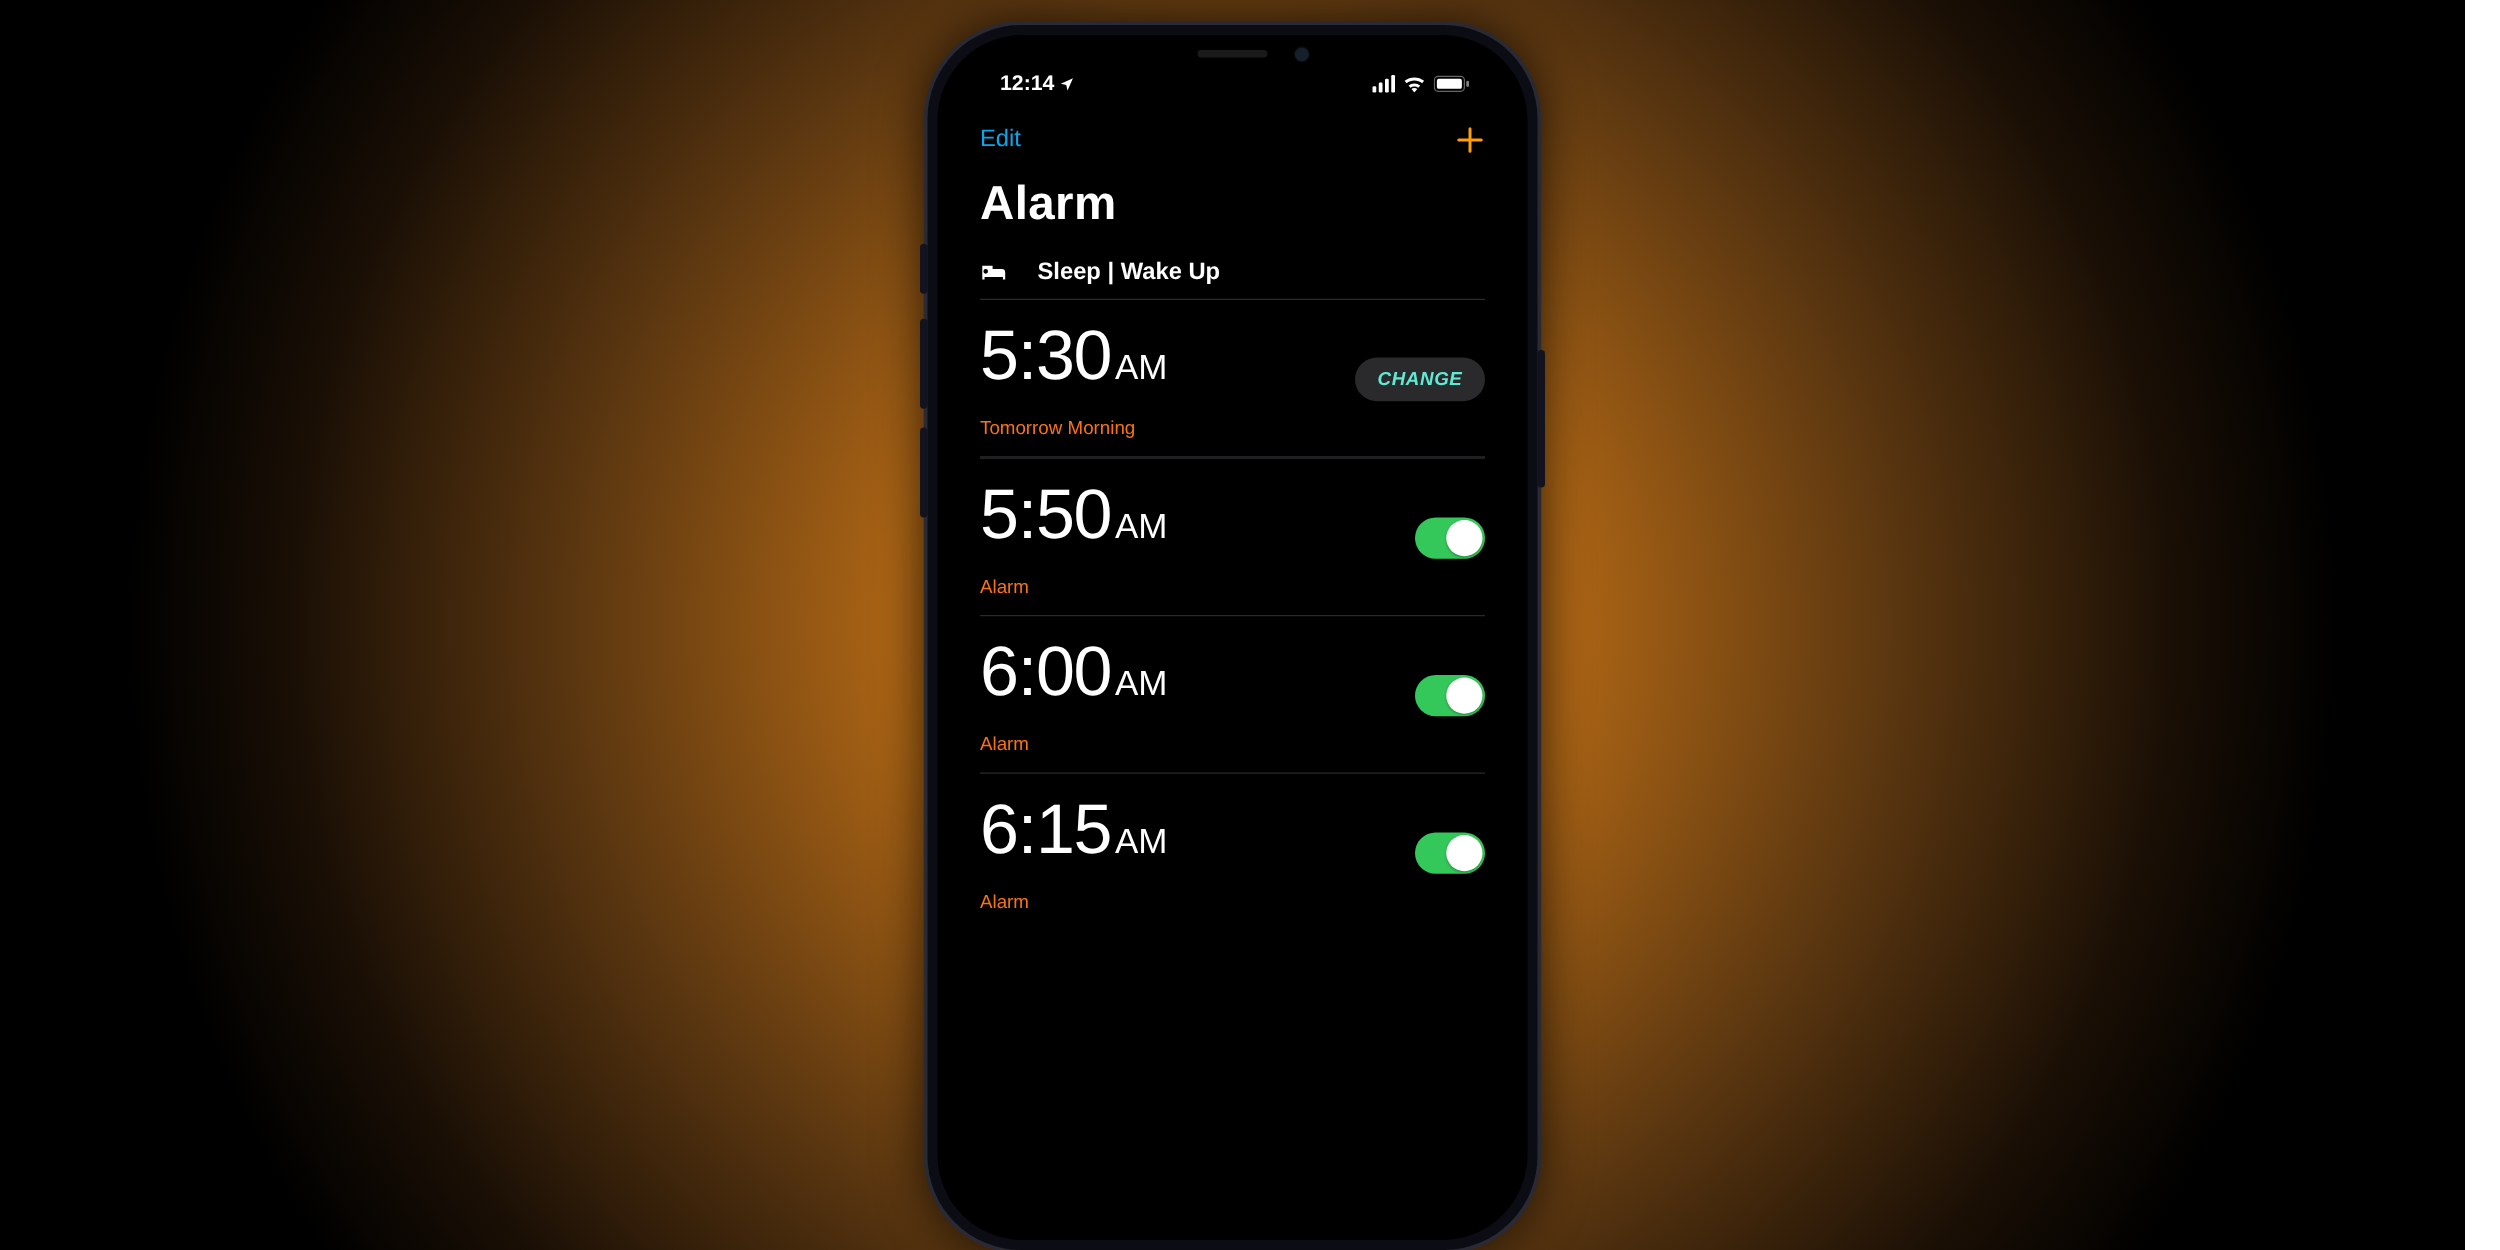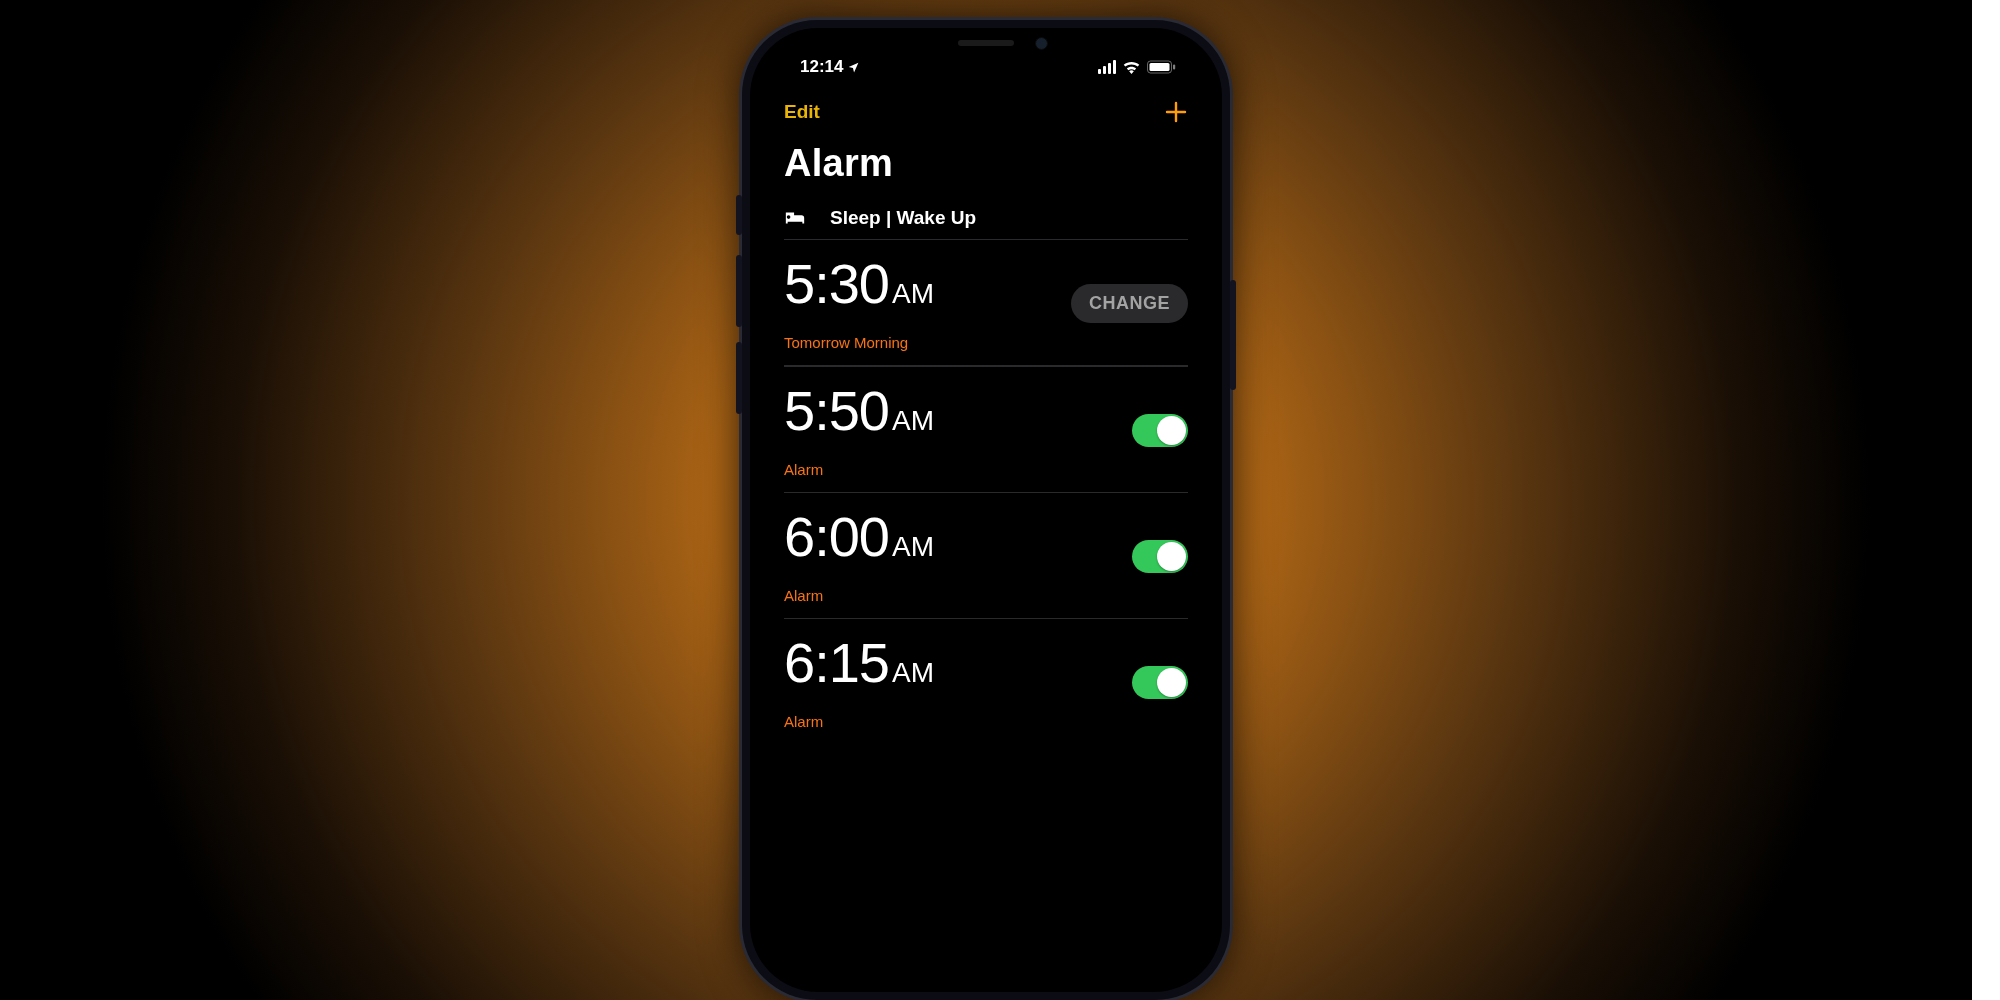--- a/index.html
+++ b/index.html
@@ -23,33 +23,33 @@
   .status .left{display:flex;align-items:center;gap:4px;margin-left:12px;}
   .status .right{display:flex;align-items:center;gap:6px;margin-right:8px;}
   .loc-icon{display:inline-block;}
   .signal{display:flex;align-items:flex-end;gap:1.5px;}
   .signal span{display:block;width:3.5px;background:#fff;border-radius:1px;}
   .signal span:nth-child(1){height:5px;} .signal span:nth-child(2){height:8px;} .signal span:nth-child(3){height:11px;} .signal span:nth-child(4){height:14px;}
   .wifi-icon,.battery-icon,.loc-svg,.bed-svg,.plus-svg{display:block;}
   
   .content{position:absolute;top:46px;left:0;right:0;bottom:0;padding:0 20px;}
   .navbar{display:flex;justify-content:space-between;align-items:center;height:48px;}
-  .edit-btn{color:#eab308;font-size:19px;font-weight:700;}
+  .edit-btn{color:#0ea5e9;font-size:19px;font-weight:400;}
   .add-btn{color:#ff9d0a;}
   .title{font-size:38px;font-weight:700;margin:6px 0 22px;letter-spacing:.3px;}
   .section-header{display:flex;align-items:center;gap:24px;font-size:19px;font-weight:600;padding-bottom:10px;}
   .divider{height:1px;background:#2a2a2c;}
   .row{display:flex;justify-content:space-between;align-items:center;padding:16px 0 14px;}
   .row.cut{padding-bottom:0;}
   .time-block{display:flex;flex-direction:column;gap:18px;}
   .time-line{display:flex;align-items:baseline;color:#fff;}
   .time-big{font-size:56px;font-weight:300;letter-spacing:-1px;line-height:1;}
   .time-ampm{font-size:28px;font-weight:400;margin-left:3px;}
   .time-sub{font-size:15px;color:#f97316;font-weight:400;margin-top:4px;}
-  .change-btn{background:#2a2a2c;color:#a3a3a3;font-size:18px;font-weight:600;letter-spacing:.5px;padding:9px 18px;border-radius:20px;}
+  .change-btn{background:#2a2a2c;color:#5eead4;font-size:15px;font-weight:600;letter-spacing:.5px;padding:9px 18px;border-radius:20px;font-style:italic;}
   .other-header{font-size:21px;font-weight:700;margin:28px 0 10px;}
   
   .toggle{width:56px;height:33px;background:#34c759;border-radius:17px;position:relative;}
   .toggle .knob{position:absolute;right:2px;top:2px;width:29px;height:29px;background:#fff;border-radius:50%;box-shadow:0 1px 2px rgba(0,0,0,.3);}
 </style>
 </head>
 <body>
 
 <div class="bg">
   <div class="phone">

